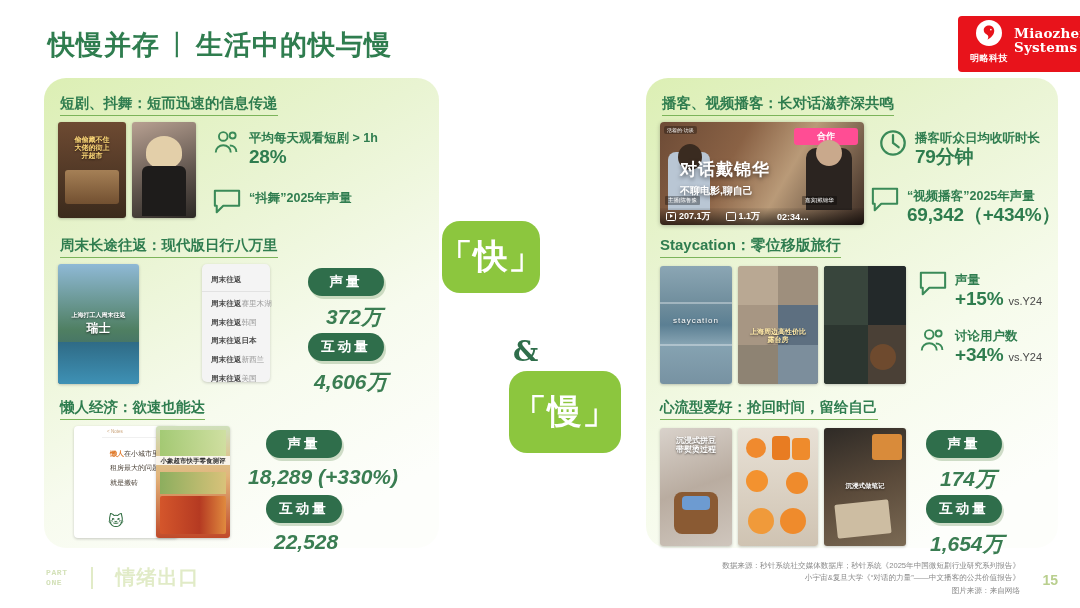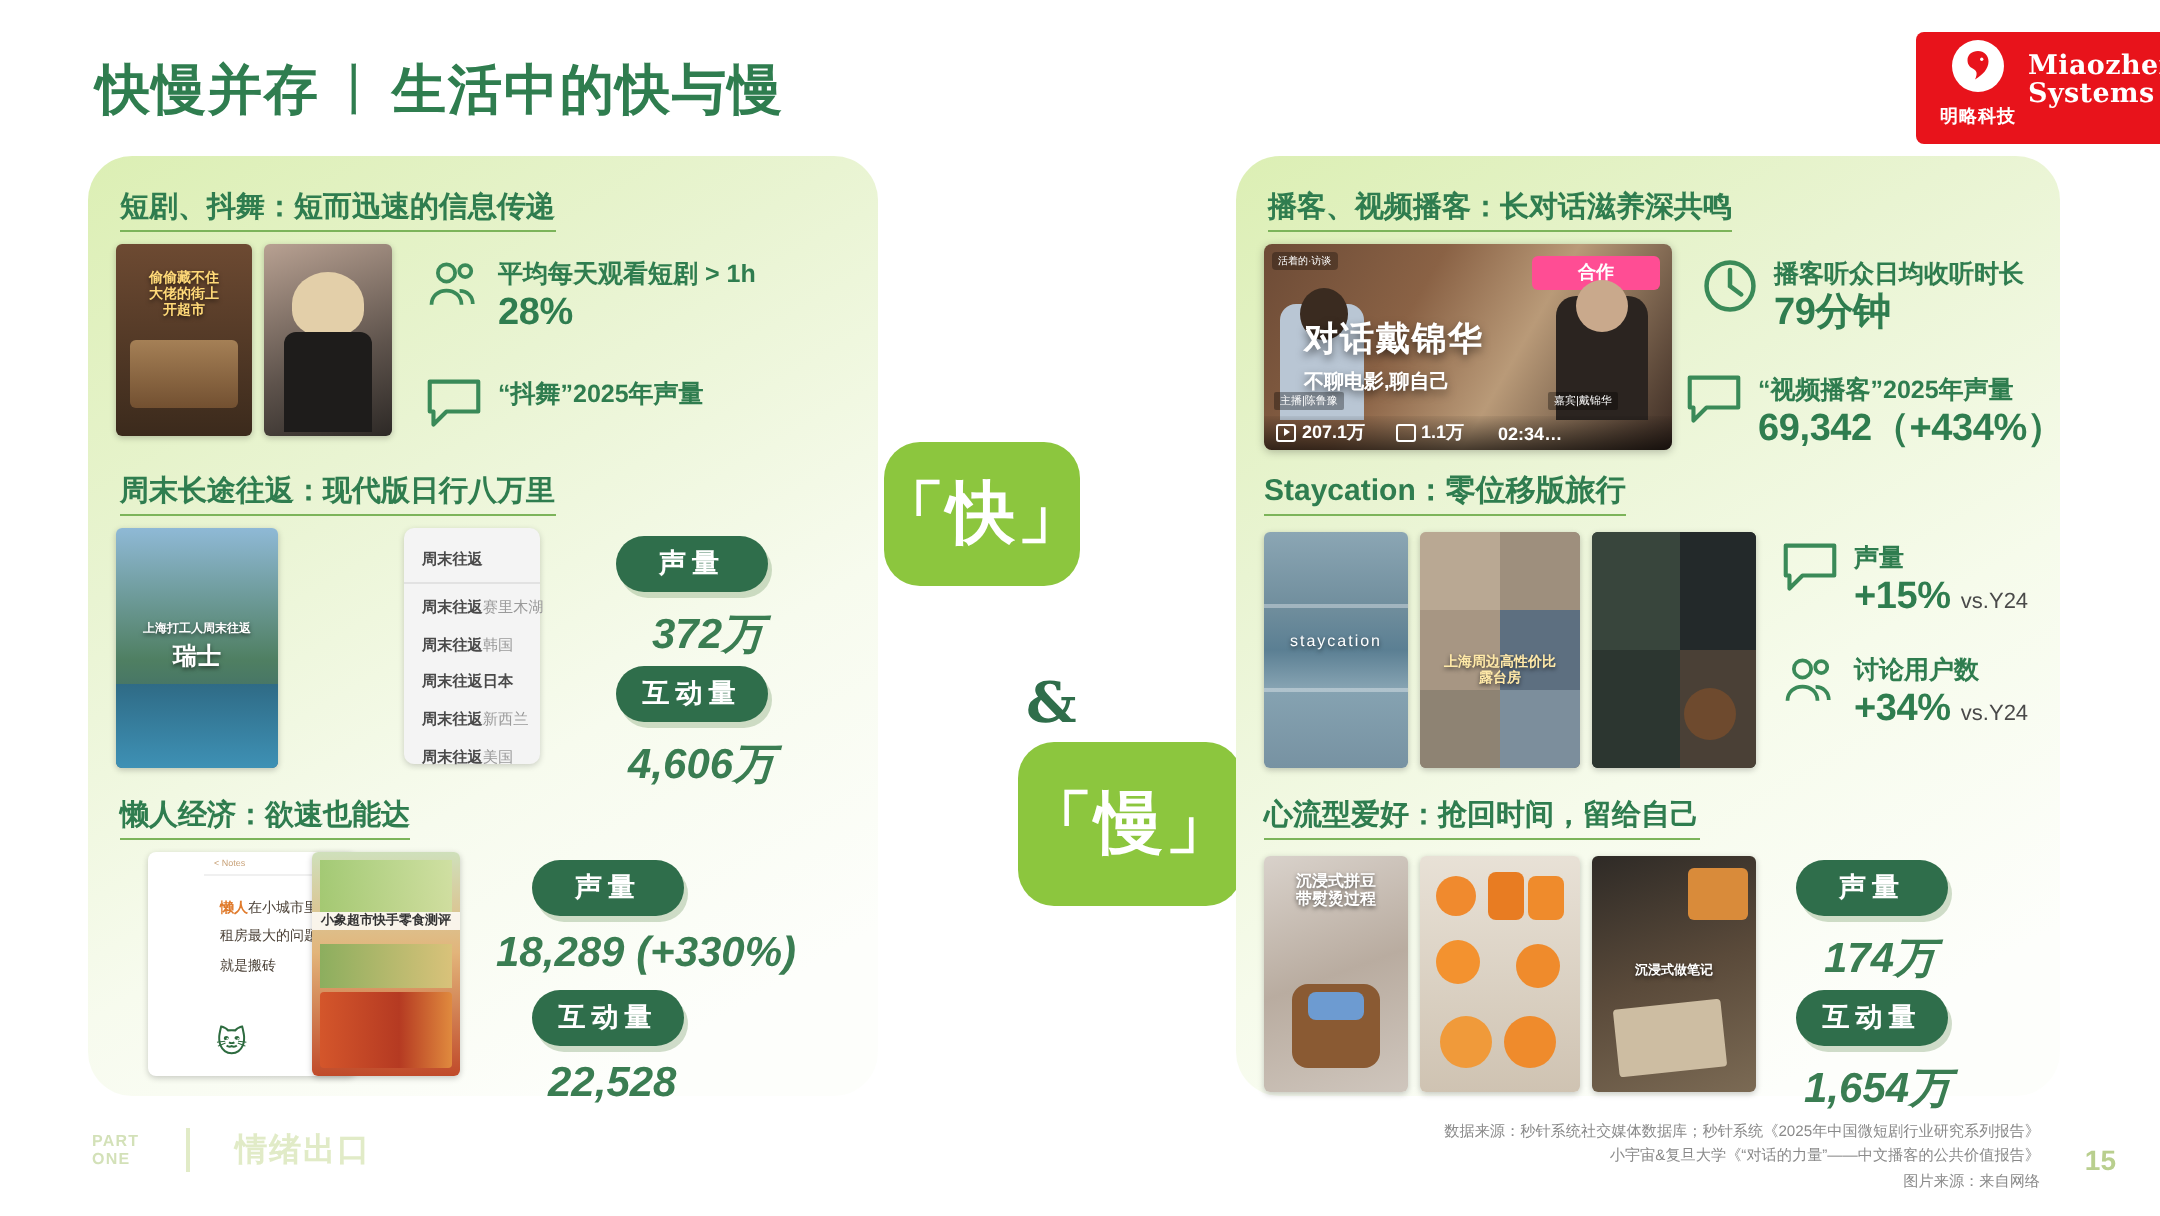--- a/index.html
+++ b/index.html
@@ -37,21 +37,21 @@
   }
   .title .bar{color:#2f7d4f;font-weight:400;padding:0 4px;}
 
   
   .panel{
     position:absolute;border-radius:22px;
     background:linear-gradient(150deg,#dcefb4 0%,#e9f4d2 32%,#f7fbee 62%,#fdfefb 88%);
     box-sizing:border-box;
   }
   .panel-left{left:44px;top:78px;width:395px;height:470px;}
-  .panel-right{left:618px;top:78px;width:412px;height:470px;
+  .panel-right{left:646px;top:78px;width:412px;height:470px;
     background:linear-gradient(150deg,#dcefb4 0%,#e9f4d2 30%,#f6fbeb 60%,#fdfefb 88%);}
 
   .sec-title{
     position:absolute;font-size:14.5px;font-weight:bold;color:#2f7d4f;
     border-bottom:1.6px solid #7cb45a;padding-bottom:2px;white-space:nowrap;
   }
 
   
   .photo{position:absolute;border-radius:3px;overflow:hidden;box-shadow:0 1px 3px rgba(0,0,0,.22);}
   .photo .cap{position:absolute;left:0;right:0;text-align:center;font-weight:bold;color:#fff;
@@ -110,24 +110,24 @@
   .vtag{font-size:5.5px;color:#fff;background:rgba(0,0,0,.32);padding:1px 3px;border-radius:1px;white-space:nowrap;}
   .vbar{position:absolute;left:0;right:0;bottom:0;height:17px;
     background:linear-gradient(to top,rgba(0,0,0,.62),rgba(0,0,0,.05));
     display:flex;align-items:center;gap:5px;padding:0 6px;box-sizing:border-box;color:#fff;font-size:9px;font-weight:bold;}
   .vbar .g{display:flex;align-items:center;gap:3px;}
   .vbar .gl{width:8px;height:7px;border:1px solid #fff;border-radius:1.5px;display:inline-block;position:relative;}
   .vbar .gl:after{content:"";position:absolute;left:2.5px;top:1.3px;border-left:3px solid #fff;border-top:2px solid transparent;border-bottom:2px solid transparent;}
   .vbar .gc{width:8px;height:7px;border:1px solid #fff;border-radius:1.5px;display:inline-block;}
 
   
-  .part{position:absolute;left:46px;top:564px;display:flex;align-items:center;gap:23px;opacity:.62;}
+  .part{position:absolute;left:46px;top:564px;display:flex;align-items:center;gap:23px;opacity:.62;font-family:Liberation Mono, monospace;}
   .part .po{font-size:8px;color:#b9cf8e;line-height:1.15;font-weight:bold;letter-spacing:.6px;}
   .part .pline{width:2px;height:22px;background:#cfe0a6;}
-  .part .pt{font-size:16px;font-weight:bold;color:#cfe0a6;letter-spacing:1px;}
+  .part .pt{font-size:20px;font-weight:bold;color:#cfe0a6;letter-spacing:1px;}
   .src{position:absolute;right:60px;top:560px;text-align:right;font-size:7.6px;color:#8a8a8a;line-height:1.62;}
   .pageno{position:absolute;right:22px;top:572px;font-size:14px;color:#b9cf8e;font-weight:bold;}
 
   .ph-sky{background:linear-gradient(#8fb9d6,#c6dceb);}
 </style>
 </head>
 <body>
 
 <div class="slide">
 

